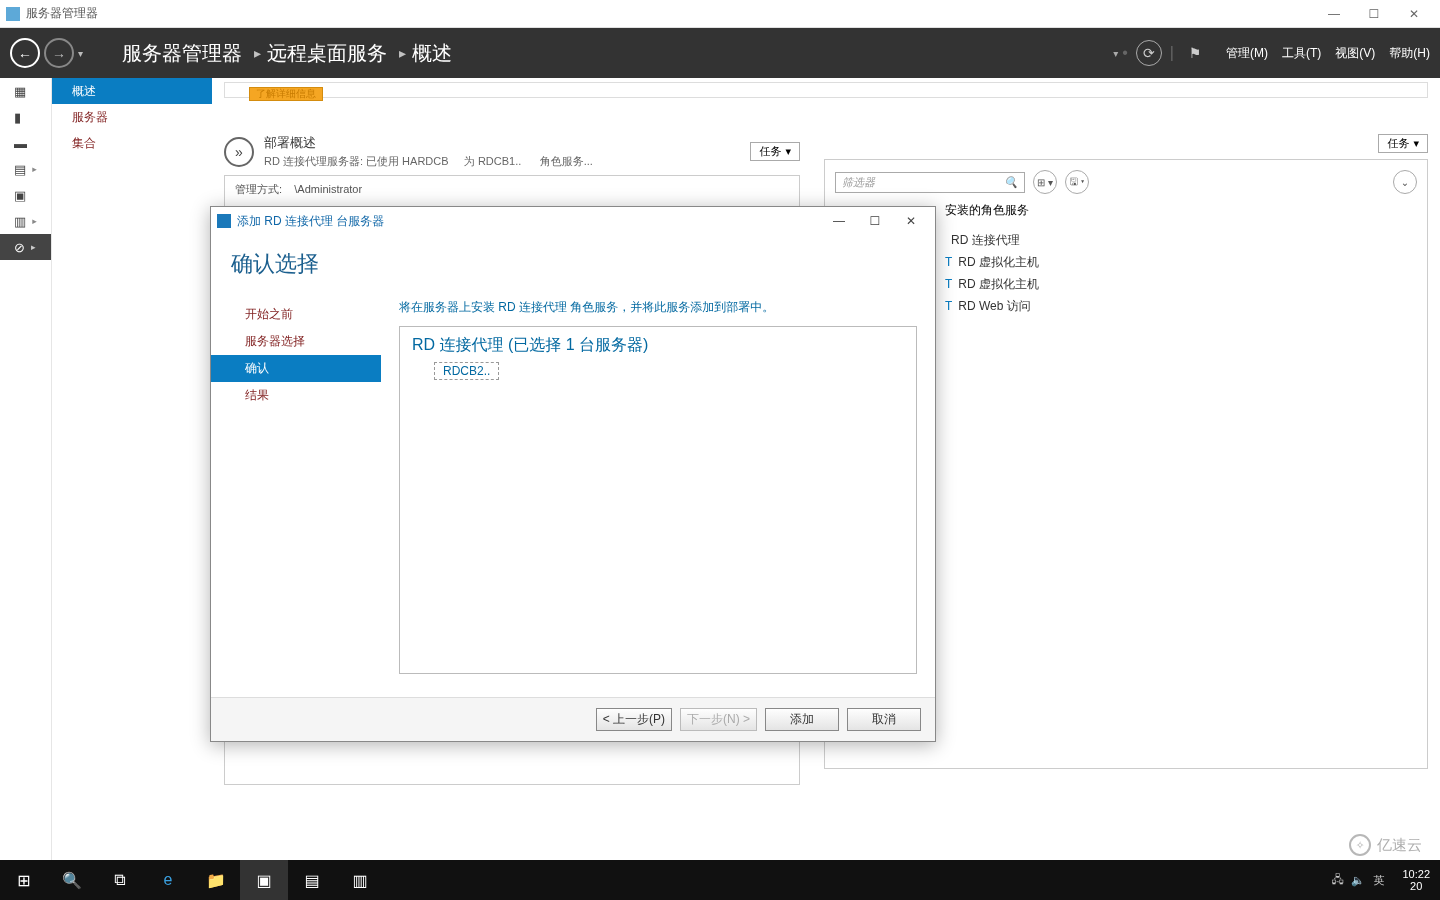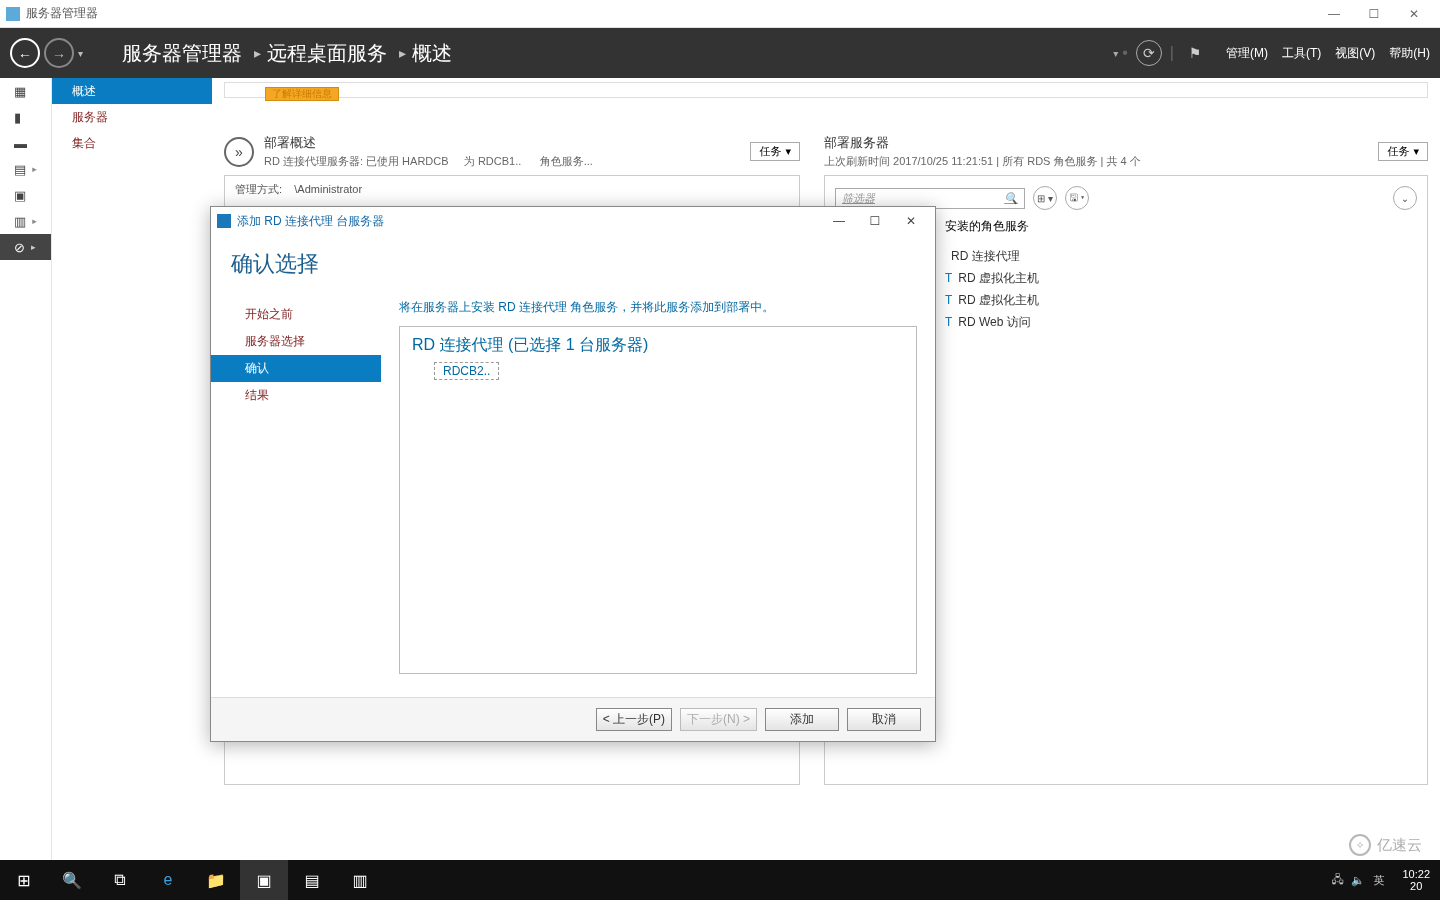--- a/index.html
+++ b/index.html
@@ -31,34 +31,34 @@
 .iconstrip .ic .expand{font-size:9px;margin-left:6px;color:#888;}
 .iconstrip .ic.last .expand{color:#ccc;}
 
 
 .navpanel{position:absolute;left:52px;top:78px;width:160px;bottom:40px;background:#fff;}
 .navpanel .item{height:26px;display:flex;align-items:center;padding-left:20px;font-size:12px;color:#7f1d1d;}
 .navpanel .item.selected{background:#0a7dc2;color:#fff;}
 
 
 .mainarea{position:absolute;left:212px;top:78px;right:0;bottom:40px;background:#fff;}
-.topbanner{margin:4px 12px 0 12px;border:1px solid #ddd;height:16px;padding-left:40px;}
+.topbanner{margin:4px 12px 0 12px;border:1px solid #ddd;height:16px;padding-left:24px;}
 .topbanner .orange{display:inline-block;background:#f5a623;border:1px solid #d48c0e;color:#c77b00;font-size:10px;padding:0 6px;height:14px;line-height:12px;}
 
 .tiles{display:flex;gap:24px;margin:36px 12px 0 12px;}
 .tile{flex:1;}
 .tile-head{display:flex;align-items:center;gap:10px;}
 .tile-circle{width:30px;height:30px;border:2px solid #666;border-radius:50%;display:flex;align-items:center;justify-content:center;font-size:14px;color:#444;}
 .tile-title{font-size:13px;color:#333;}
 .tile-sub{font-size:11px;color:#666;margin-top:2px;margin-left:0;}
 .tile-task{border:1px solid #aaa;padding:1px 8px;font-size:11px;margin-left:8px;display:inline-flex;align-items:center;gap:4px;}
 .tile-box{border:1px solid #ccc;margin-top:6px;height:610px;padding:6px 10px;font-size:11px;color:#555;}
 .tile-box.right{height:610px;}
 .filterline{display:flex;align-items:center;margin:4px 0 8px 0;gap:8px;}
-.filterbox{border:1px solid #aaa;padding:2px 6px;font-size:11px;color:#999;font-style:italic;flex:0 0 190px;display:flex;align-items:center;justify-content:space-between;text-decoration:underline;}
+.filterbox{border:1px solid #aaa;padding:2px 6px;font-size:11px;color:#999;font-style:italic;flex:0 0 190px;display:flex;align-items:center;justify-content:space-between;}
 .roundflat{width:24px;height:24px;border:1px solid #aaa;border-radius:50%;display:flex;align-items:center;justify-content:center;font-size:10px;}
 .rolelink{font-size:12px;color:#000000;margin:4px 0 10px 110px;}
 .rolelist{margin-left:110px;font-size:12px;color:#333;}
 .rolelist div{height:22px;display:flex;align-items:center;}
 .rolelist .t{color:#0a7dc2;margin-right:6px;font-family:monospace;}
 
 
 .wizard{position:absolute;left:210px;top:206px;width:726px;height:536px;background:#fff;border:1px solid #888;box-shadow:0 3px 18px rgba(0,0,0,.3);}
 .wizard-title{height:28px;display:flex;align-items:center;padding:0 6px;font-size:12px;color:#1067a8;}
 .wizard-title .wicon{width:14px;height:14px;background:#1b79ba;margin-right:6px;}
@@ -158,24 +158,20 @@
         <span style="flex:1"></span>
         <span class="tile-task"><span>任务</span> ▾</span>
       </div>
       <div class="tile-box">
         <span>管理方式:</span>&nbsp;&nbsp;&nbsp;&nbsp;<span>\Administrator</span>
       </div>
     </div>
 
     <div class="tile">
       <div class="tile-head">
-        <div>
-          <div class="tile-title">部署服务器</div>
-          <div class="tile-sub">上次刷新时间 2017/10/25 11:21:51 | 所有 RDS 角色服务  | 共 4 个</div>
-        </div>
         <span style="flex:1"></span>
         <span class="tile-task"><span>任务</span> ▾</span>
       </div>
       <div class="tile-box right">
         <div class="filterline">
           <div class="filterbox">
               <span>筛选器</span>
               <span>🔍</span>
             </div>
           <div class="roundflat">⊞ ▾</div>

